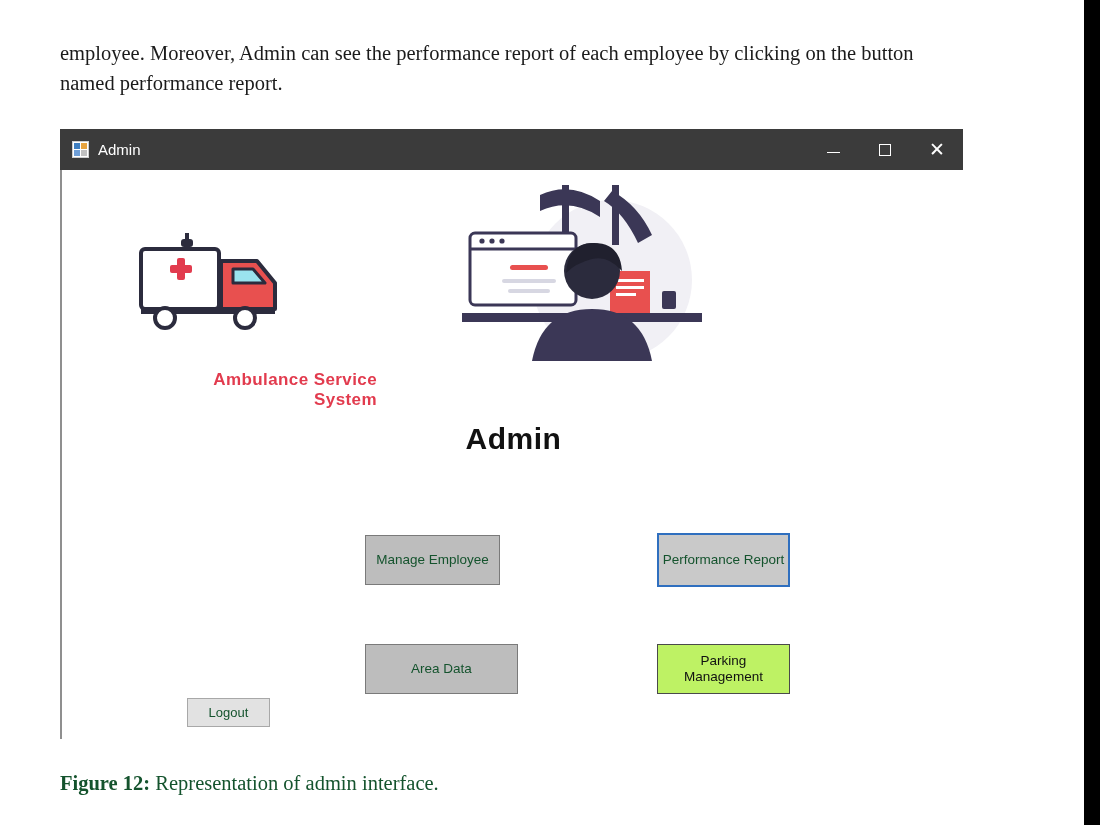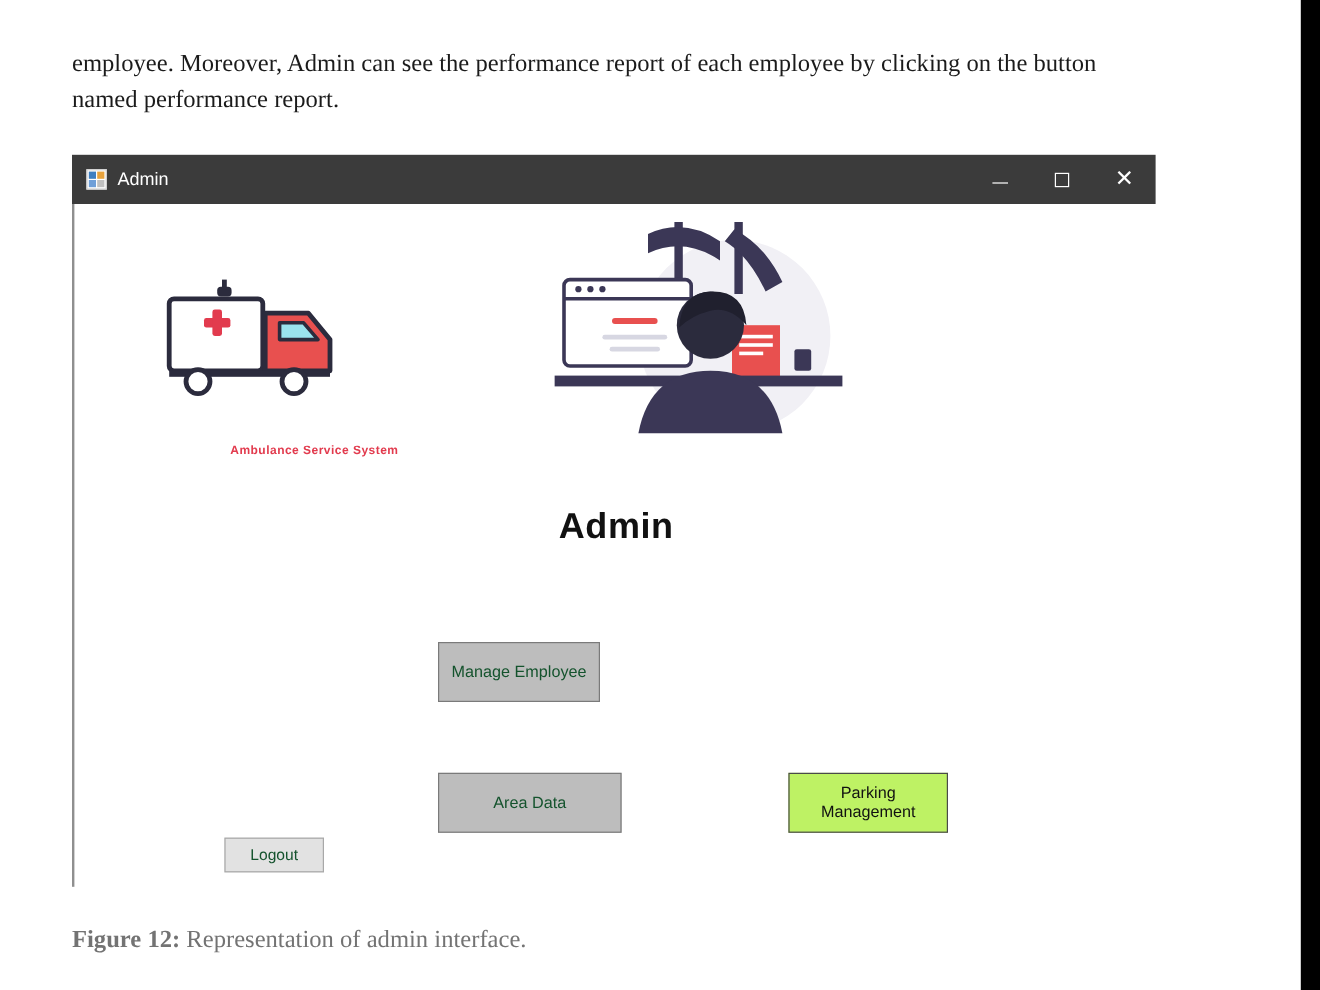--- a/index.html
+++ b/index.html
@@ -35,21 +35,21 @@
     line-height: 30px;
     color: #1b1b1b;
   }
 
   .caption {
     position: absolute;
     left: 60px;
     top: 772px;
     font-family: "Liberation Serif", serif;
     font-size: 20.5px;
-    color: #737373;
+    color: #14532d;
   }
   .caption b { font-weight: bold; }
 
   
   .app-window {
     position: absolute;
     left: 60px;
     top: 129px;
     width: 903px;
     height: 610px;
@@ -144,23 +144,23 @@
     left: 55px;
     top: 55px;
     width: 250px;
     height: 130px;
   }
   .logo-caption {
     position: absolute;
     left: 30px;
     top: 145px;
     width: 230px;
-    text-align: center;
-    font-family: "Liberation Sans", sans-serif;
-    font-size: 10px;
+    text-align: right;
+    font-family: "Liberation Sans", sans-serif;
+    font-size: 17px;
     font-weight: bold;
     color: #e23b4e;
     letter-spacing: 0.4px;
   }
 
   
   .hero {
     position: absolute;
     left: 400px;
     top: 15px;
@@ -303,20 +303,21 @@
 
         <path d="M70 176 q10 -52 60 -52 q50 0 60 52 z" fill="#3b3756"></path>
         <circle cx="130" cy="86" r="28" fill="#2b2b3d"></circle>
         <path d="M104 88 q2 -30 28 -30 q26 0 28 28 q-14 -16 -30 -12 q-16 4 -26 14 z" fill="#20202e"></path>
       </svg>
     </div>
 
     <div class="admin-heading">Admin</div>
 
     <div class="btn btn-manage-employee">Manage Employee</div>
+    <div class="btn btn-performance-report">Performance Report</div>
     <div class="btn btn-area-data">Area Data</div>
     <div class="btn btn-parking-management">
       <span>
         <span>Parking</span><br>
         <span>Management</span>
       </span>
     </div>
     <div class="btn btn-logout">Logout</div>
 
   </div>

